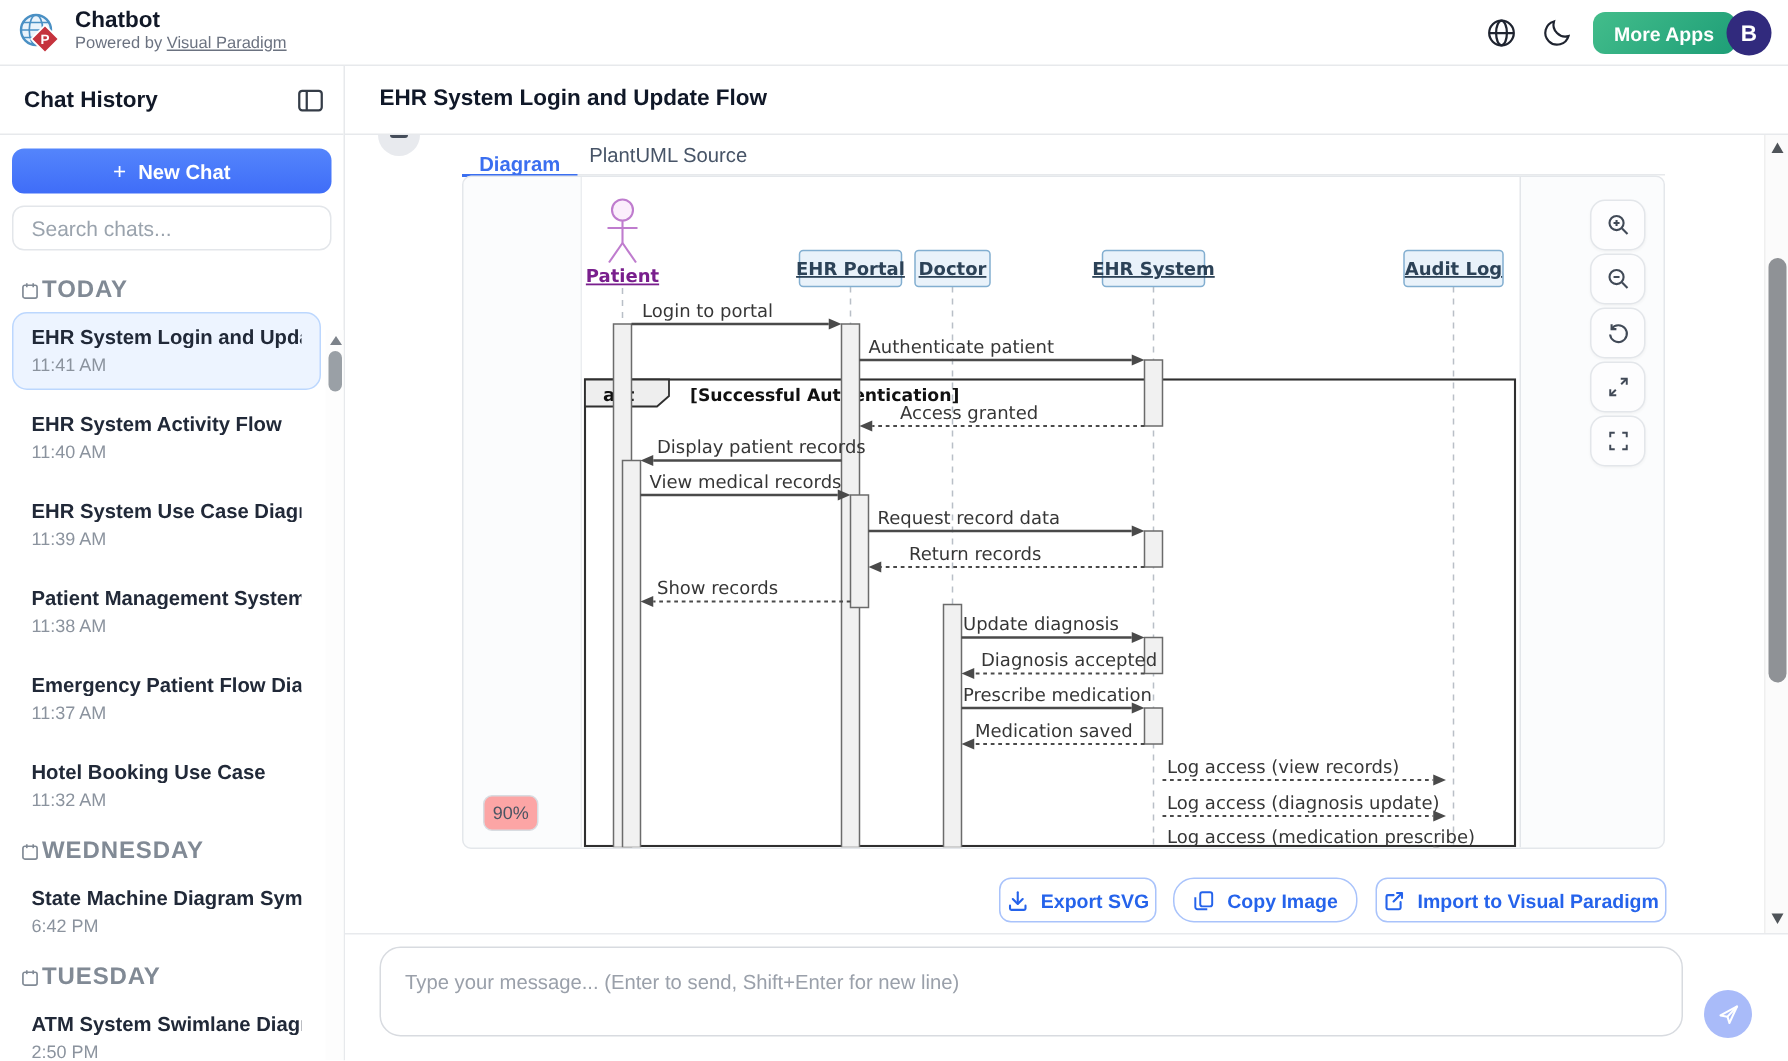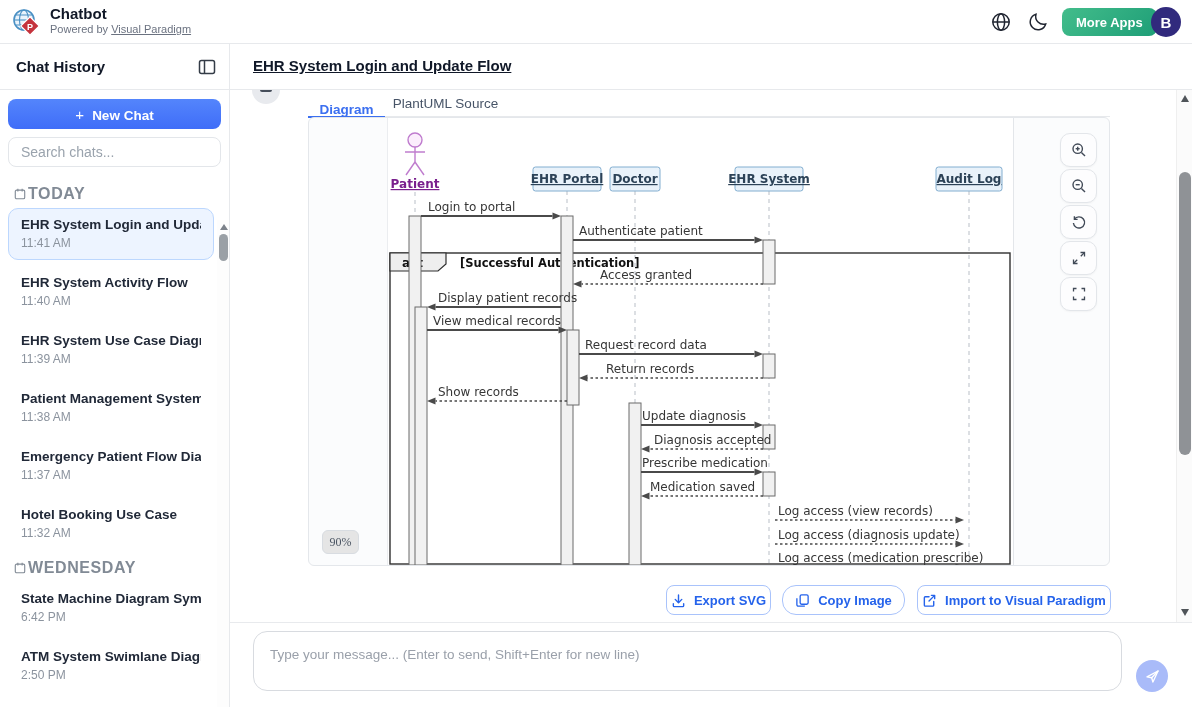--- a/index.html
+++ b/index.html
@@ -50,21 +50,21 @@
 
   
   #sidebar-scrollbar { left:217px; top:176px; width:13px; height:531px; background:#fdfdfd; }
   #sidebar-scroll-thumb { left:2px; top:14px; width:9px; height:27px; border-radius:5px;
                           background:#9aa0a6; cursor:pointer; }
   .scroll-arrow { width:0; height:0; position:absolute; cursor:pointer; }
 
   
   #main-header { left:230px; top:44px; width:962px; height:46px; background:#fff;
                  border-bottom:1px solid #e7e9ec; }
-  #main-title { left:23px; top:13px; font-size:15px; font-weight:bold; color:#101828;text-decoration:underline; }
+  #main-title { left:23px; top:13px; font-size:15px; font-weight:bold; color:#101828; }
 
   
   #chat-area { left:230px; top:90px; width:946px; height:532px; background:#fff; overflow:hidden; }
   #bot-avatar { left:22px; top:-14px; width:28px; height:28px; border-radius:50%;
                 background:#e8eaee; z-index:5; }
   #bot-avatar .dash { position:absolute; left:8px; top:12px; width:12px; height:3.5px;
                       border-radius:2px; background:#454d5a; }
   #tab-bar { left:78px; top:0; width:802px; height:27px; border-bottom:1px solid #e7e9ec; }
   .tab { position:absolute; top:0; height:27px; display:flex; align-items:center;
          justify-content:center; font-size:13.5px; cursor:pointer; color:#475467; }
@@ -74,23 +74,23 @@
 
   #diagram-card { left:78px; top:27px; width:802px; height:449px; background:#fbfcfd;
                   border:1px solid #e4e7eb; border-radius:6px; overflow:hidden; }
   #diagram-wrap { position:absolute; left:78px; top:0; width:627px; height:541px; background:#fff;
                   border-left:1px solid #ebedf0; border-right:1px solid #e3e6ea; cursor:grab; }
   #zoom-controls { left:830px; top:43px; width:37px; }
   .zoom-btn { position:relative; width:37px; height:34px; margin-bottom:2px; background:#fdfdfe;
               border:1px solid #e3e6ea; border-radius:10px; cursor:pointer;
               box-shadow:0 1px 2px rgba(0,0,0,.04); display:flex; align-items:center;
               justify-content:center; }
-  #zoom-badge { left:92px; top:440px; width:37px; height:24px; background:#e5e5e5;
+  #zoom-badge { left:92px; top:440px; width:37px; height:24px; background:#fca5a5;
                 border:1px solid #d8dce1; border-radius:6px; font-size:12px; color:#4b5563;
-                display:flex; align-items:center; justify-content:center;font-family:Liberation Serif, serif; }
+                display:flex; align-items:center; justify-content:center; }
 
   #actions-row { left:0; top:495px; width:946px; height:30px; }
   .action-btn { position:absolute; top:0; height:30px; background:#fff; border:1px solid #a9c3fb;
                 border-radius:8px; color:#2563eb; font-size:13px; font-weight:bold;
                 display:flex; align-items:center; justify-content:center; gap:8px;
                 cursor:pointer; font-family:inherit; }
 
   
   #main-scrollbar { left:1176px; top:90px; width:16px; height:532px; background:#fbfbfb;
                     border-left:1px solid #efefef; }
@@ -203,20 +203,30 @@
               <rect x="1.5" y="2.5" width="11" height="10" rx="1.5"></rect>
               <line x1="4.5" y1="1" x2="4.5" y2="4"></line>
               <line x1="9.5" y1="1" x2="9.5" y2="4"></line>
             </svg>
           </span>
           <span>WEDNESDAY</span>
         </div>
         <div class="chat-item">
           <div class="title">State Machine Diagram Sym...</div>
           <div class="time">6:42 PM</div>
+        </div>
+        <div class="section-label">
+          <span>
+            <svg width="12" height="12" viewBox="0 0 14 14" fill="none" stroke="#818a95" stroke-width="1.3">
+              <rect x="1.5" y="2.5" width="11" height="10" rx="1.5"></rect>
+              <line x1="4.5" y1="1" x2="4.5" y2="4"></line>
+              <line x1="9.5" y1="1" x2="9.5" y2="4"></line>
+            </svg>
+          </span>
+          <span>TUESDAY</span>
         </div>
         <div class="chat-item">
           <div class="title">ATM System Swimlane Diagr...</div>
           <div class="time">2:50 PM</div>
         </div>
       </div>
     <div class="abs" id="sidebar-scrollbar">
       <div class="scroll-arrow" style="left:3px; top:4px; border-left:4px solid transparent; border-right:4px solid transparent;
                   border-bottom:6px solid #7c828a;"></div>
       <div class="abs" id="sidebar-scroll-thumb"></div>

